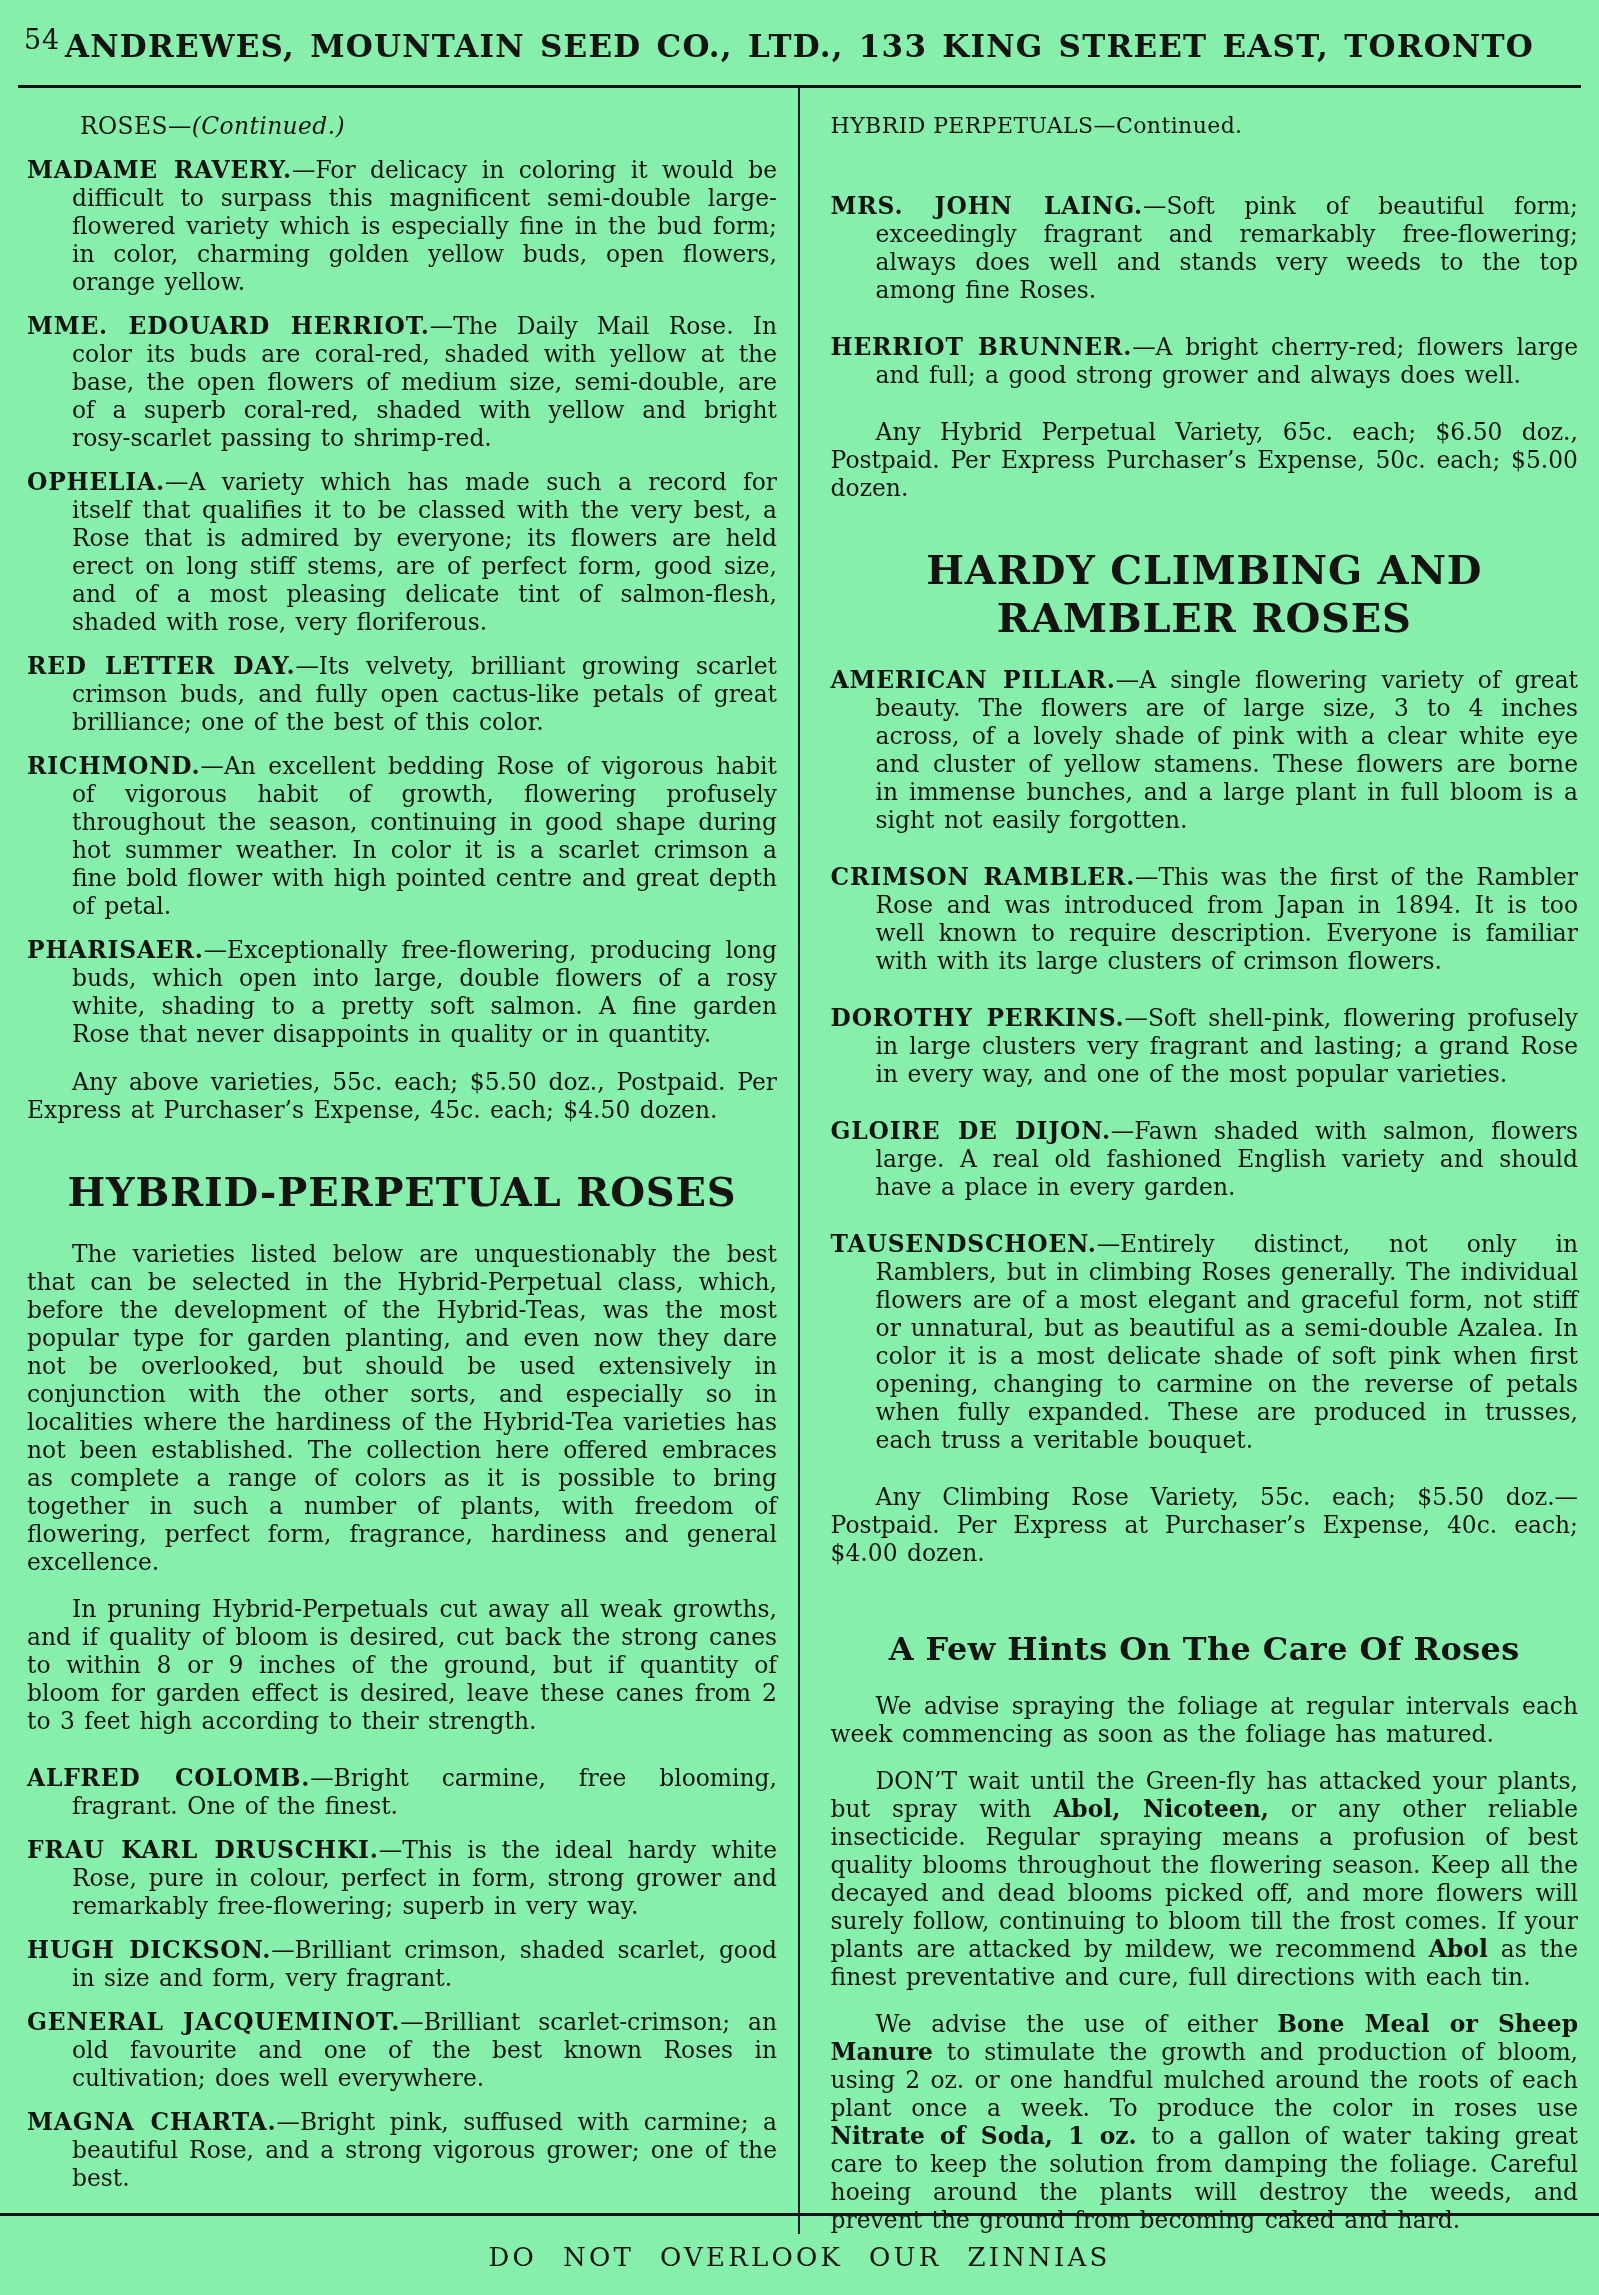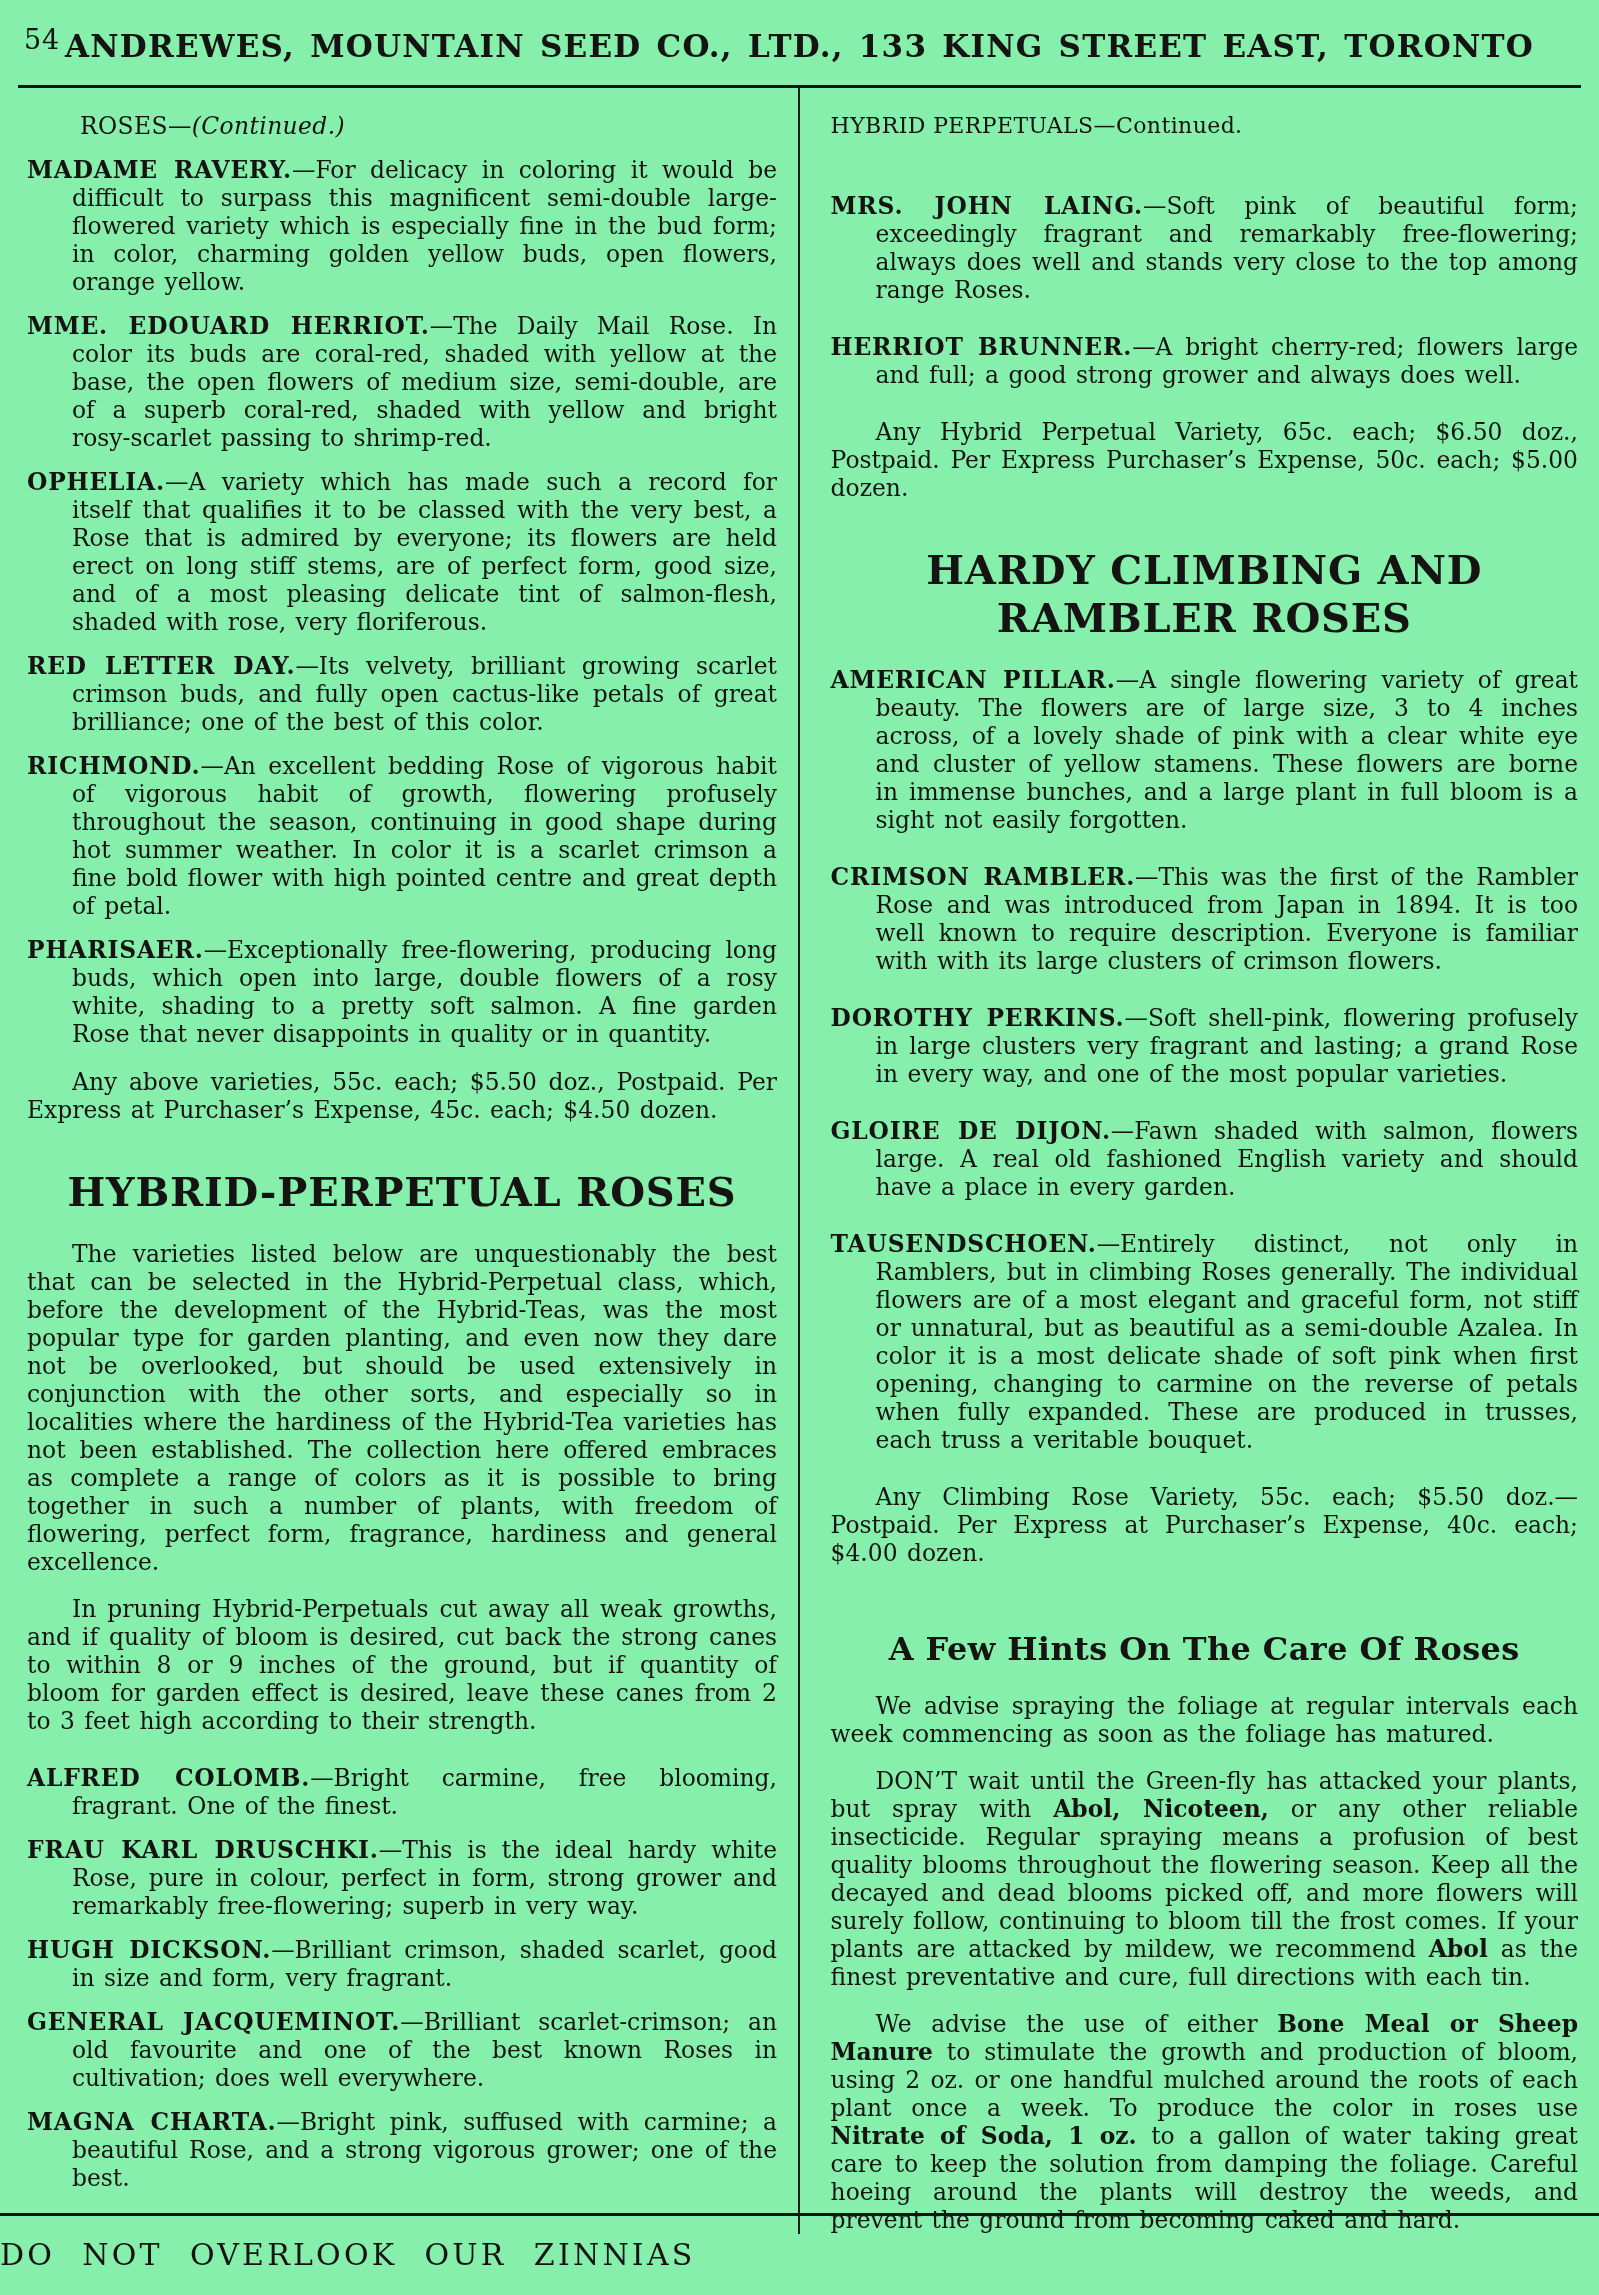--- a/index.html
+++ b/index.html
@@ -73,21 +73,22 @@
     text-align:center;
     font-size:32px; line-height:39px;
     font-weight:bold; letter-spacing:0.4px;
   }
   .footer-rule {
     position:absolute; left:0; right:0; bottom:79px;
     height:3.2px; background:#141414;
   }
   .footer-text {
     position:absolute; left:0; right:0; bottom:22.6px;
-    font-size:30px; letter-spacing:3.2px; word-spacing:14.5px;
+    text-align:center;
+    font-size:26px; letter-spacing:3.2px; word-spacing:14.5px;
   }
   b { font-weight:bold; }
 </style>
 </head>
 <body>
 
 <div class="page">
 
   <span class="pagenum">54</span>
   <h1 class="header-title">ANDREWES, MOUNTAIN SEED CO., LTD., 133 KING STREET EAST, TORONTO</h1>
@@ -117,21 +118,21 @@
       <p class="entry"><b class="vname">HUGH DICKSON.</b><span>—Brilliant crimson, shaded scarlet, good in size and form, very fragrant.</span></p>
       <p class="entry"><b class="vname">GENERAL JACQUEMINOT.</b><span>—Brilliant scarlet-crimson; an old favourite and one of the best known Roses in cultivation; does well everywhere.</span></p>
       <p class="entry"><b class="vname">MAGNA CHARTA.</b><span>—Bright pink, suffused with carmine; a beautiful Rose, and a strong vigorous grower; one of the best.</span></p>
     </div>
 
     <div class="divider"></div>
 
     <div class="col col-right">
       <p class="cont-heading">HYBRID PERPETUALS—Continued.</p>
 
-      <p class="entry gap-top"><b class="vname">MRS. JOHN LAING.</b><span>—Soft pink of beautiful form; exceedingly fragrant and remarkably free-flowering; always does well and stands very close to the top among range Roses.</span></p>
+      <p class="entry gap-top"><b class="vname">MRS. JOHN LAING.</b><span>—Soft pink of beautiful form; exceedingly fragrant and remarkably free-flowering; always does well and stands very weeds to the top among fine Roses.</span></p>
       <p class="entry gap-top-sm"><b class="vname">HERRIOT BRUNNER.</b><span>—A bright cherry-red; flowers large and full; a good strong grower and always does well.</span></p>
 
       <p class="price indent gap-top-sm">Any Hybrid Perpetual Variety, 65c. each; $6.50 doz., Postpaid.  Per Express Purchaser’s Expense, 50c. each; $5.00 dozen.</p>
 
       <h2 class="big-heading">HARDY CLIMBING AND RAMBLER ROSES</h2>
 
       <p class="entry"><b class="vname">AMERICAN PILLAR.</b><span>—A single flowering variety of great beauty.  The flowers are of large size, 3 to 4 inches across, of a lovely shade of pink with a clear white eye and cluster of yellow stamens.  These flowers are borne in immense bunches, and a large plant in full bloom is a sight not easily forgotten.</span></p>
       <p class="entry gap-top-sm"><b class="vname">CRIMSON RAMBLER.</b><span>—This was the first of the Rambler Rose and was introduced from Japan in 1894.  It is too well known to require description.  Everyone is familiar with with its large clusters of crimson flowers.</span></p>
       <p class="entry gap-top-sm"><b class="vname">DOROTHY PERKINS.</b><span>—Soft shell-pink, flowering profusely in large clusters very fragrant and lasting; a grand Rose in every way, and one of the most popular varieties.</span></p>
       <p class="entry gap-top-sm"><b class="vname">GLOIRE DE DIJON.</b><span>—Fawn shaded with salmon, flowers large.  A real old fashioned English variety and should have a place in every garden.</span></p>

